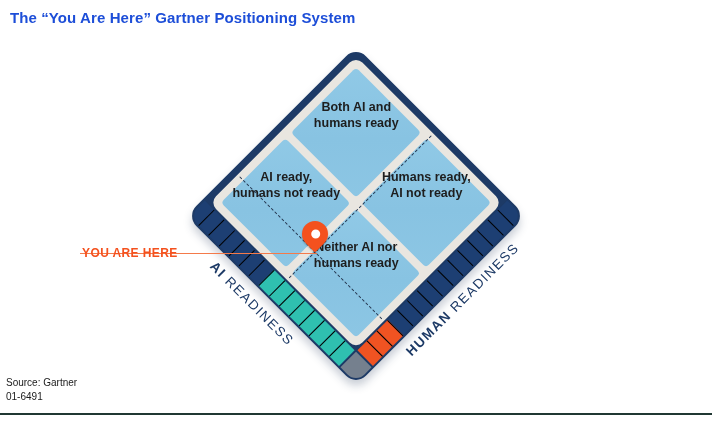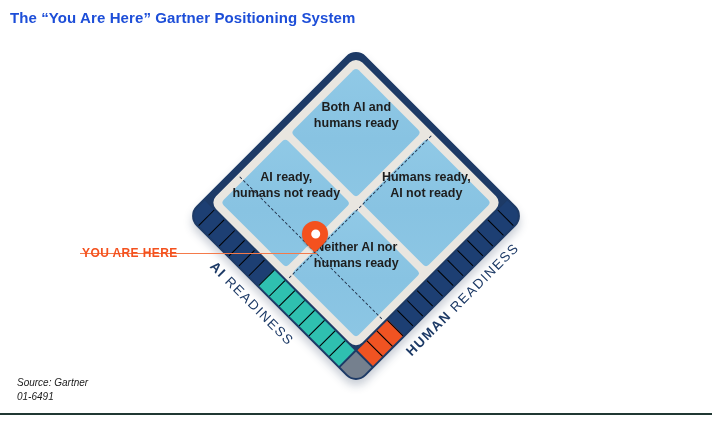--- a/index.html
+++ b/index.html
@@ -85,21 +85,21 @@
   .pin{
     position:absolute;left:302px;top:221px;width:26px;height:26px;background:#f4511e;
     border-radius:50% 50% 50% 0;transform:rotate(-45deg);
     box-shadow:-1px 1px 2px rgba(0,0,0,0.25);
   }
   .pin::after{
     content:"";position:absolute;left:8.5px;top:8.5px;width:9px;height:9px;background:#ffffff;
     border-radius:50%;
   }
   
-  .source{position:absolute;left:17px;top:376px;font-size:10px;color:#1a1a1a;line-height:1.35;font-style:italic;}
+  .source{position:absolute;left:6px;top:376px;font-size:10px;color:#1a1a1a;line-height:1.35;}
   .bottom-rule{position:absolute;left:0;top:413px;width:712px;height:2px;background:#203833;}
 </style>
 </head>
 <body>
 
 <div class="title">The “You Are Here” Gartner Positioning System</div>
 
 <div class="diamond">
   <div class="band-ai">
       <div class="seg seg-navy"></div>

